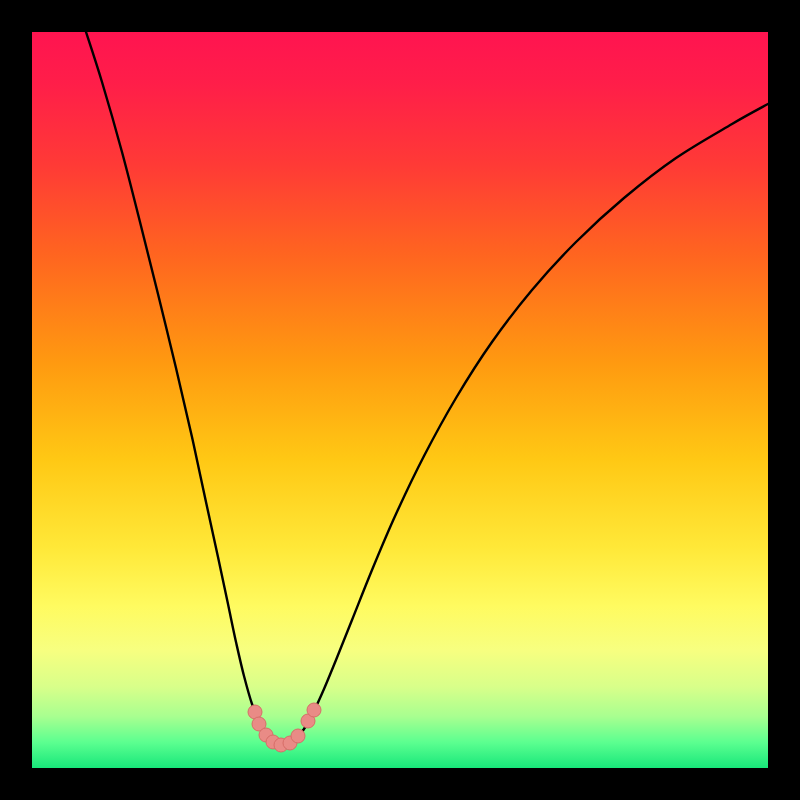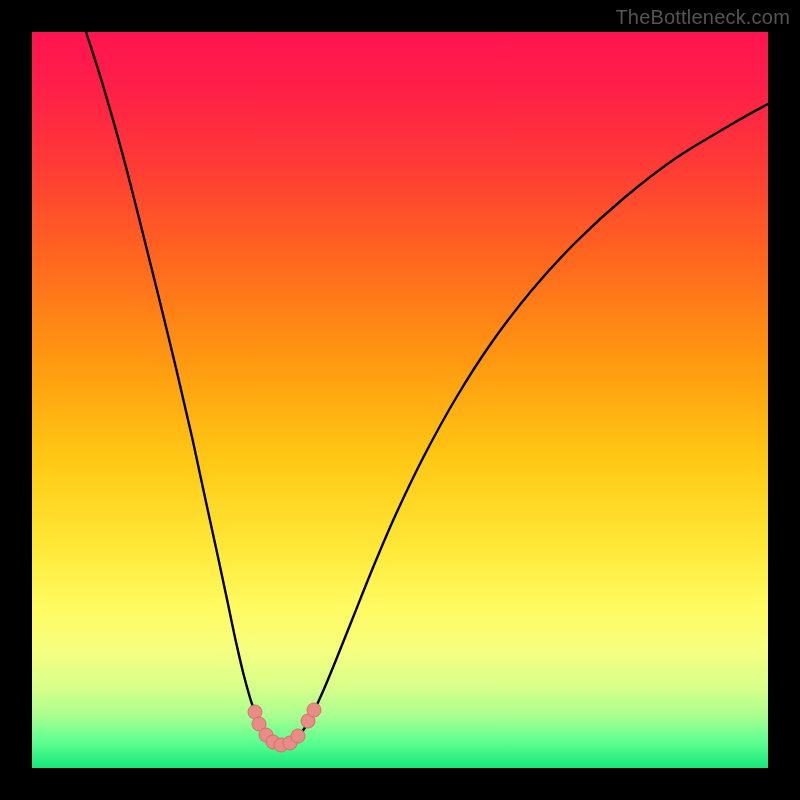--- a/index.html
+++ b/index.html
@@ -43,21 +43,20 @@
     color: #555;
     font-size: 20px;
     font-weight: 500;
     letter-spacing: 0.2px;
   }
 </style>
 </head>
 <body>
 
 <div class="frame">
-  <div class="watermark">TheBottleneck.com</div>
 
   <div class="plot">
     <svg class="gradient" viewBox="0 0 736 736" preserveAspectRatio="none">
       <defs>
         <linearGradient id="bg-grad" x1="0" y1="0" x2="0" y2="1">
             <stop offset="0%" stop-color="#ff1450"></stop>
             <stop offset="7.000000000000001%" stop-color="#ff1e49"></stop>
             <stop offset="18%" stop-color="#ff3a36"></stop>
             <stop offset="30%" stop-color="#ff6420"></stop>
             <stop offset="45%" stop-color="#ff9a10"></stop>

